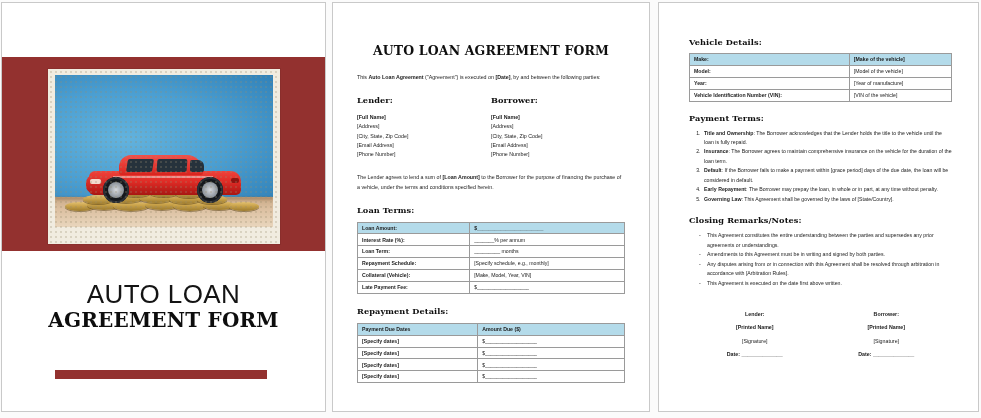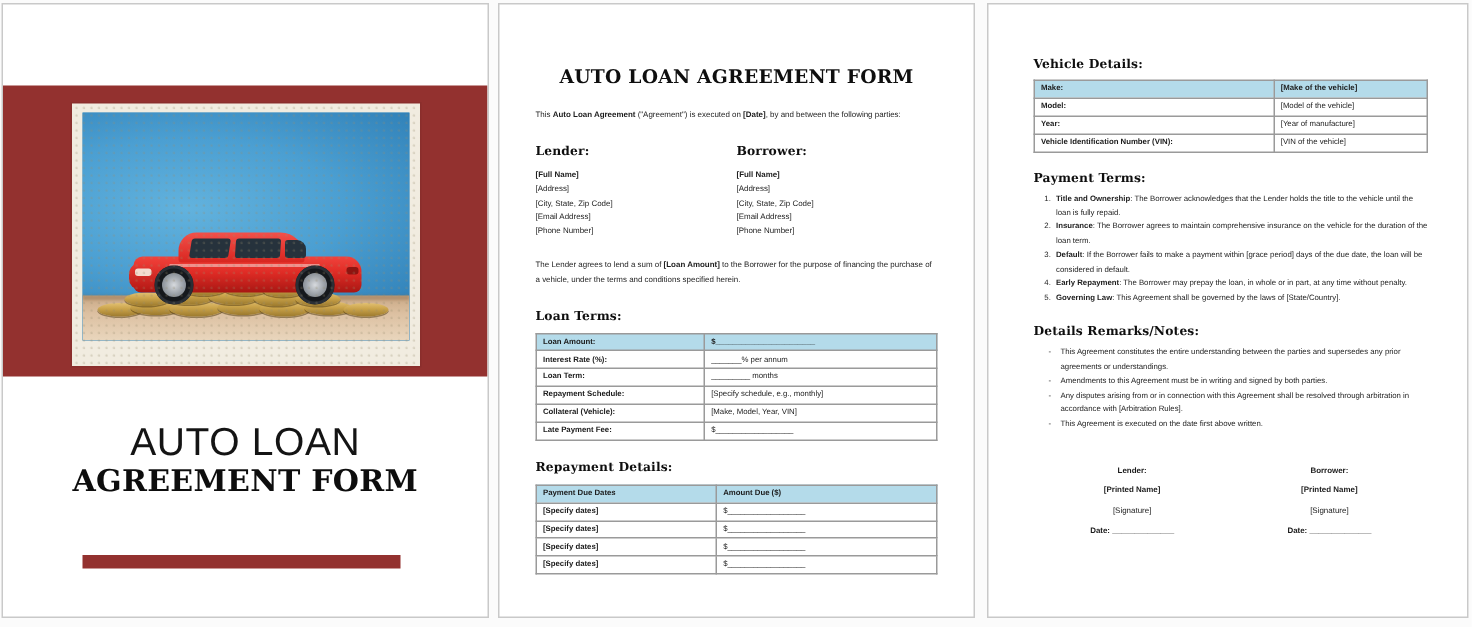--- a/index.html
+++ b/index.html
@@ -338,21 +338,21 @@
 
       <div class="h2">Payment Terms:</div>
       <ol class="terms">
         <li><b>Title and Ownership</b><span>: The Borrower acknowledges that the Lender holds the title to the vehicle until the loan is fully repaid.</span></li>
         <li><b>Insurance</b><span>: The Borrower agrees to maintain comprehensive insurance on the vehicle for the duration of the loan term.</span></li>
         <li><b>Default</b><span>: If the Borrower fails to make a payment within [grace period] days of the due date, the loan will be considered in default.</span></li>
         <li><b>Early Repayment</b><span>: The Borrower may prepay the loan, in whole or in part, at any time without penalty.</span></li>
         <li><b>Governing Law</b><span>: This Agreement shall be governed by the laws of [State/Country].</span></li>
       </ol>
 
-      <div class="h2">Details Remarks/Notes:</div>
+      <div class="h2">Closing Remarks/Notes:</div>
       <ul class="notes">
         <li>This Agreement constitutes the entire understanding between the parties and supersedes any prior agreements or understandings.</li>
         <li>Amendments to this Agreement must be in writing and signed by both parties.</li>
         <li>Any disputes arising from or in connection with this Agreement shall be resolved through arbitration in accordance with [Arbitration Rules].</li>
         <li>This Agreement is executed on the date first above written.</li>
       </ul>
 
       <div class="sig">
         <div class="c">
           <div class="l b">Lender:</div>

